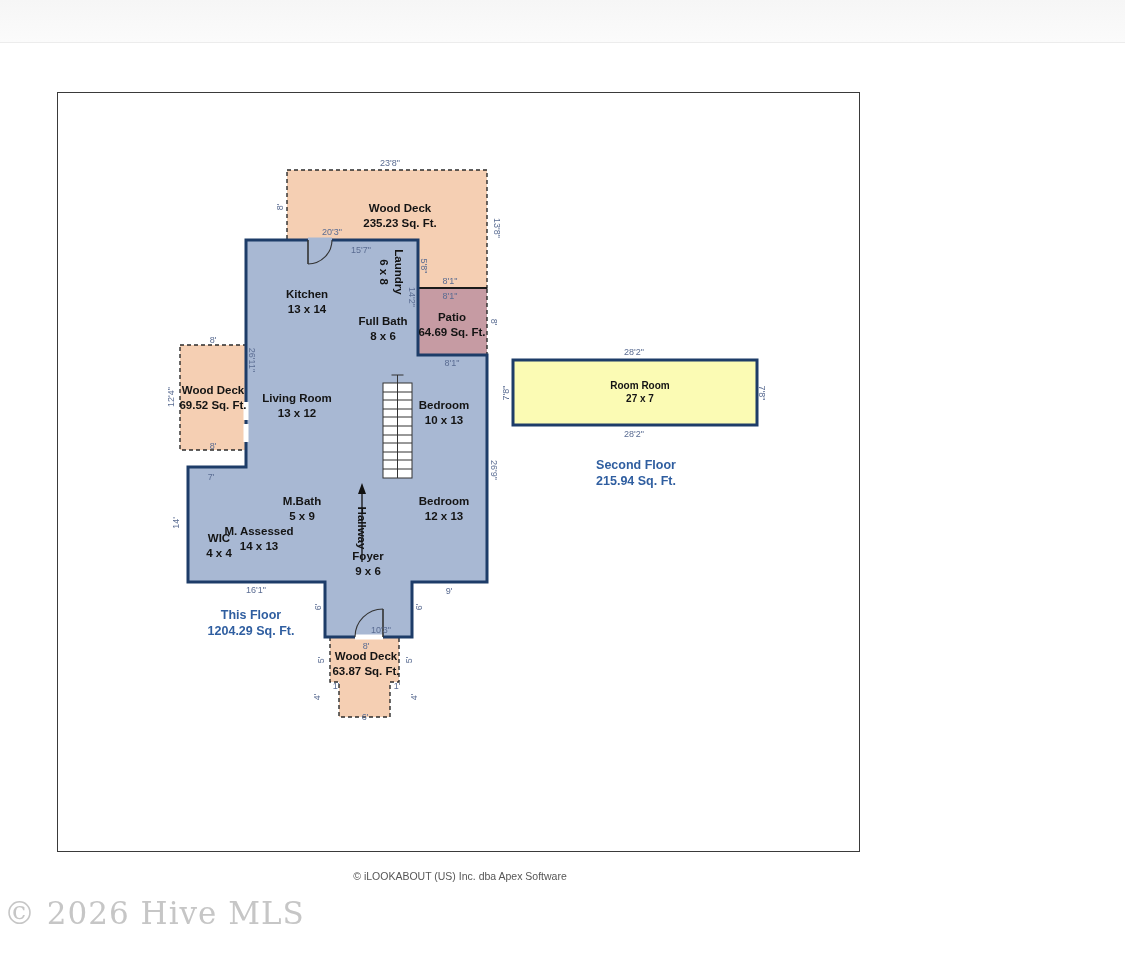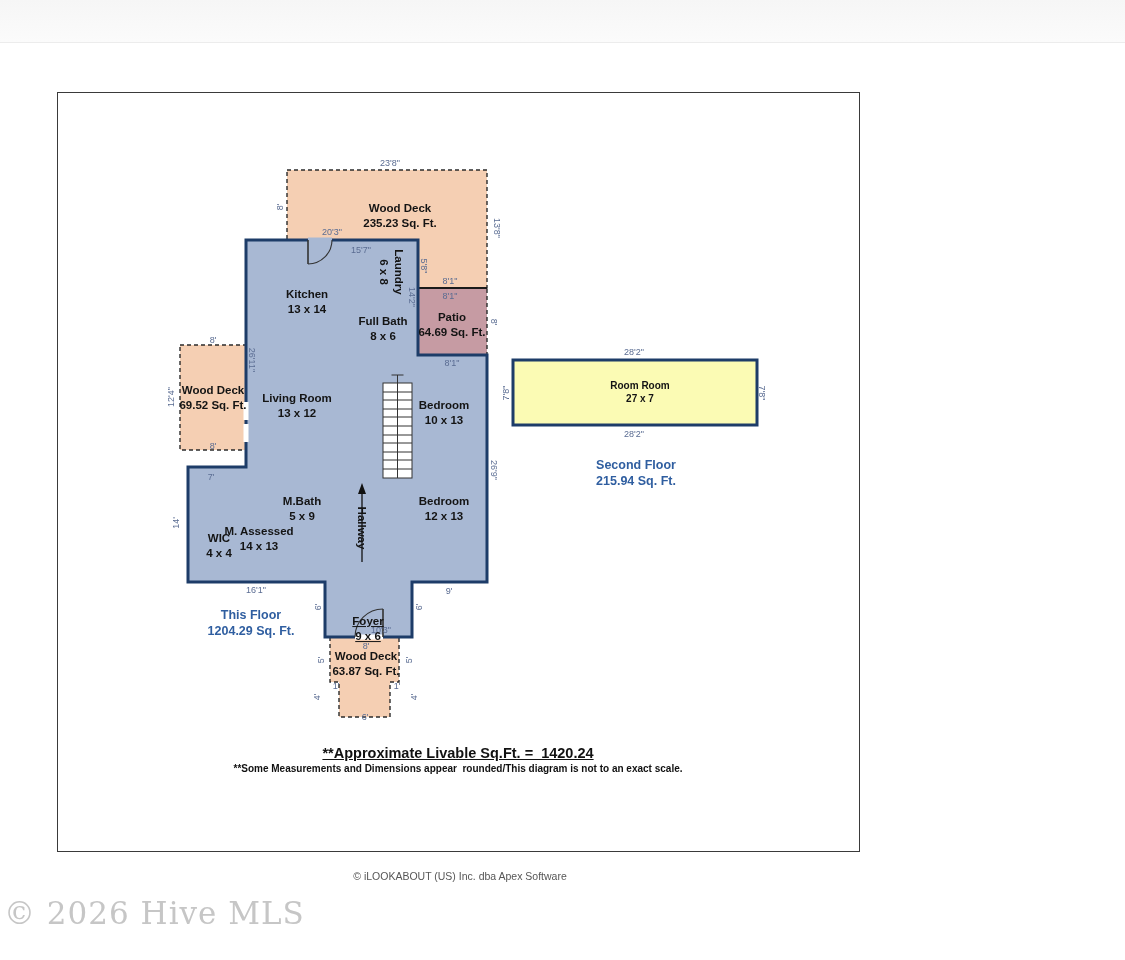--- a/index.html
+++ b/index.html
@@ -162,35 +162,33 @@
         <div class="room-name">Bedroom</div>
         <div class="room-dims">12 x 13</div>
       </div>
       <div class="room-label" style="left: 259px; top: 539px;">
         <div class="room-name">M. Assessed</div>
         <div class="room-dims">14 x 13</div>
       </div>
       <div class="room-label r90" style="left: 362px; top: 528px;">
         <div class="room-name">Hallway</div>
       </div>
-      <div class="room-label" style="left: 368px; top: 629px; text-decoration: underline;">
+      <div class="room-label" style="left: 368px; top: 564px;">
         <div class="room-name">Foyer</div>
         <div class="room-dims">9 x 6</div>
       </div>
       <div class="room-label" style="left: 366px; top: 664px;">
         <div class="room-name">Wood Deck</div>
         <div class="room-dims">63.87 Sq. Ft.</div>
       </div>
       <div class="floor-label" style="left: 251px; top: 623px;">
         <div>This Floor</div>
         <div>1204.29 Sq. Ft.</div>
       </div>
       <div class="floor-label" style="left: 636px; top: 473px;">
         <div>Second Floor</div>
         <div>215.94 Sq. Ft.</div>
       </div>
     </div>
 
-  <div class="footer-livable">**Approximate Livable Sq.Ft. =  1420.24</div>
-  <div class="footer-note1">**Some Measurements and Dimensions appear  rounded/This diagram is not to an exact scale.</div>
   <div class="copyright">© iLOOKABOUT (US) Inc. dba Apex Software</div>
   <div class="watermark">© 2026 Hive MLS</div>
 </div>
 
 </body></html>

